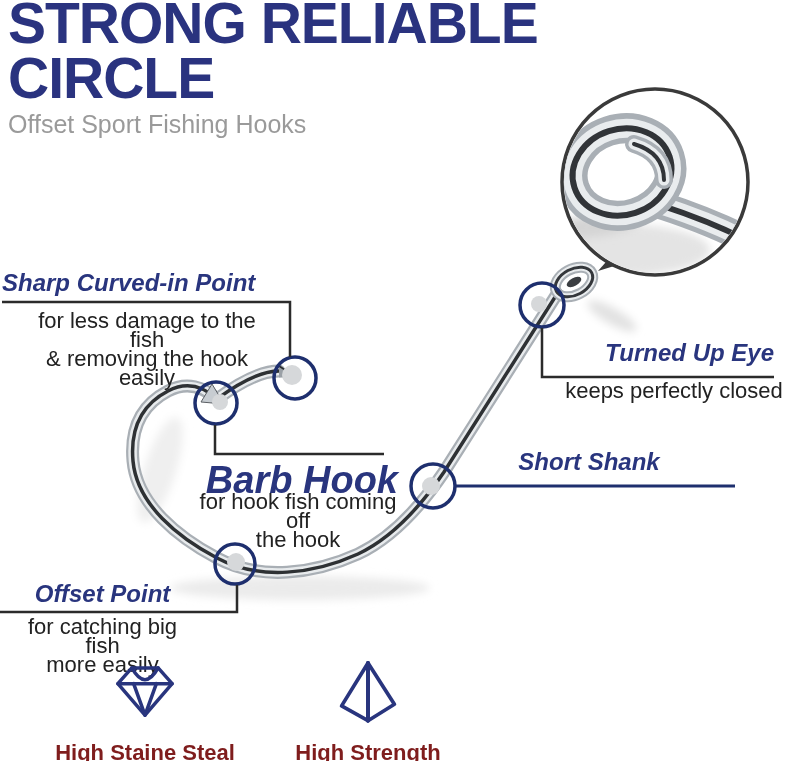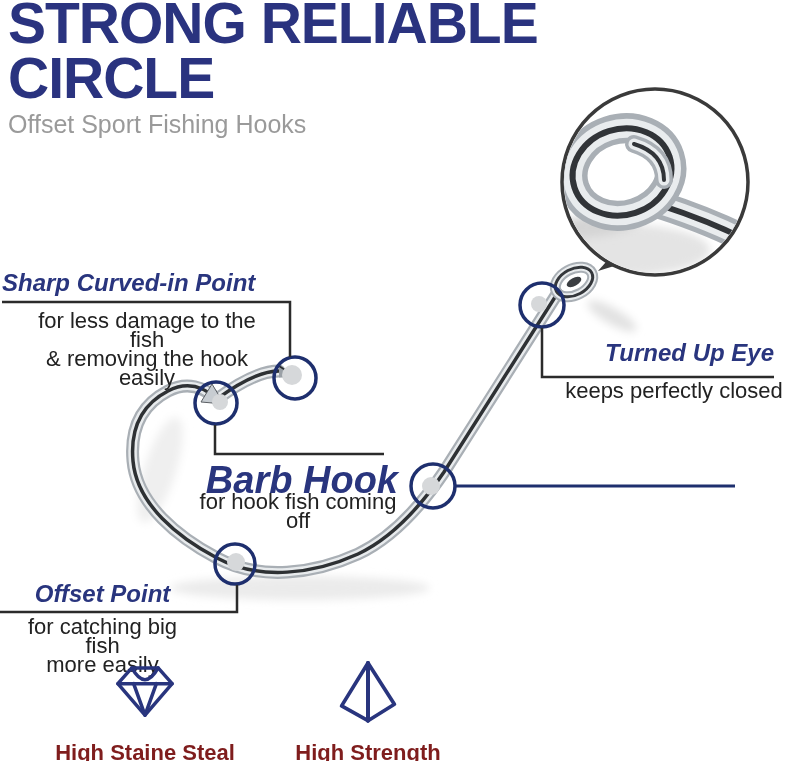--- a/index.html
+++ b/index.html
@@ -133,22 +133,24 @@
     <div>for less damage to the fish</div>
     <div>&amp; removing the hook easily</div>
   </div>
 
   <div class="txt lbl lbl-turned">Turned Up Eye</div>
   <div class="txt desc desc-turned">keeps perfectly closed</div>
 
   <div class="txt lbl lbl-barb">Barb Hook</div>
   <div class="txt desc desc-barb">
     <div>for hook fish coming off</div>
+    <div>the hook</div>
   </div>
 
+  <div class="txt lbl lbl-short">Short Shank</div>
 
   <div class="txt desc desc-offset">
     <div>for catching big fish</div>
     <div>more easily</div>
   </div>
   <div class="txt lbl lbl-offset">Offset Point</div>
 
   <div class="feature f1">
     <div class="icon-box">
       <svg width="70" height="63" viewBox="0 0 80 72" fill="none" stroke="#29357e" stroke-width="4" stroke-linejoin="round" stroke-linecap="round">

